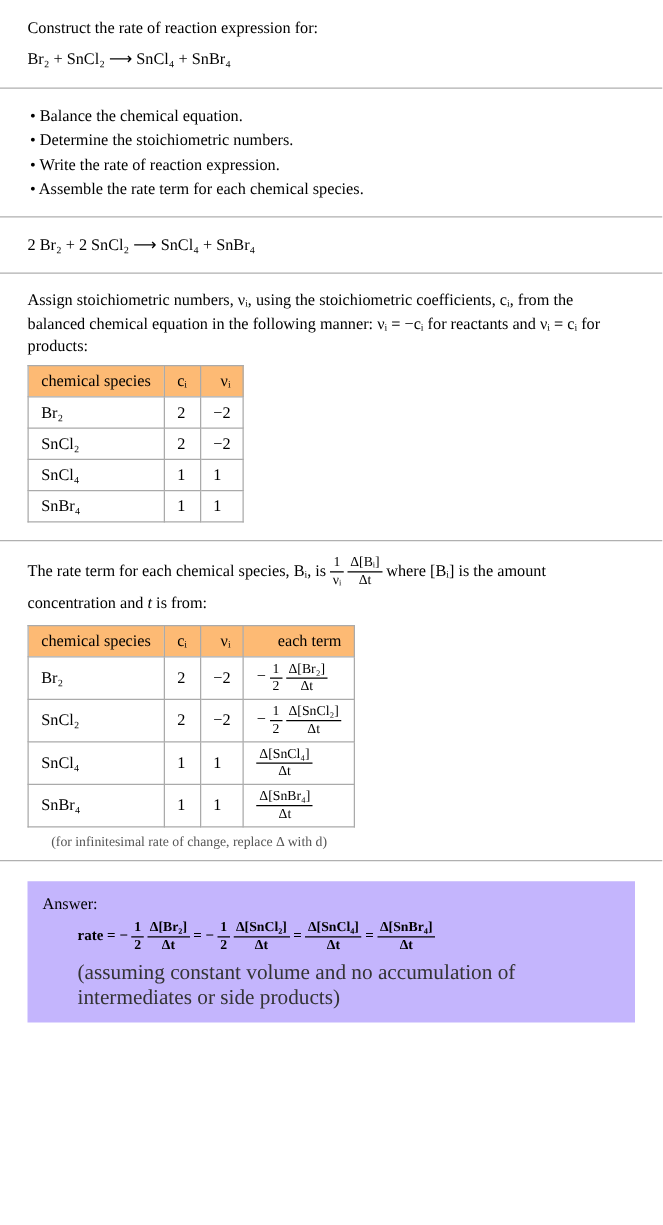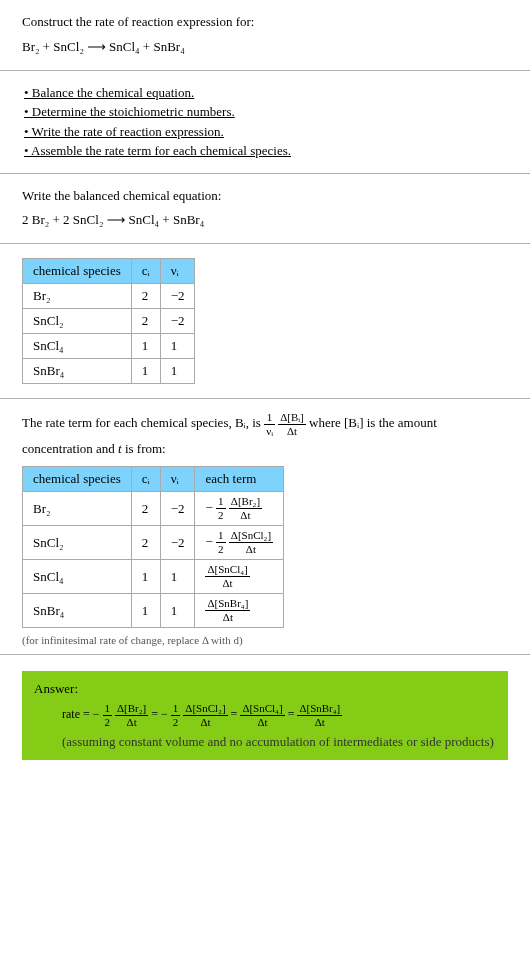--- a/index.html
+++ b/index.html
@@ -1,32 +1,32 @@
 <!DOCTYPE html>
 <html><head>
 <meta charset="utf-8">
 <style>
 * { margin: 0; padding: 0; box-sizing: border-box; }
 body { font-family: Georgia, 'Times New Roman', serif; font-size: 13px; color: #000; background: #fff; width: 530px; }
 .section { padding: 8px 22px; }
 .hr { border: none; border-top: 1px solid #b0b0b0; margin: 0; }
 .eq-line { margin: 4px 0; line-height: 1.6; }
 .bullet-list { margin: 4px 0; }
-.bullet-item { padding-left: 2px; line-height: 1.5; text-decoration: underline; }
+.bullet-item { padding-left: 2px; line-height: 1.5; }
 table.data { border-collapse: collapse; margin: 6px 0; }
 table.data td, table.data th { border: 1px solid #aaa; padding: 4px 10px; text-align: left; font-weight: normal; font-size: 13px; }
-table.data th { background: #7dd3fc; }
+table.data th { background: #fdba74; text-align: right; }
 .frac { display: inline-block; vertical-align: middle; text-align: center; font-size: 11px; line-height: 1; }
 .frac .num { display: block; border-bottom: 1px solid #000; padding: 0 2px 1px; }
 .frac .den { display: block; padding: 1px 2px 0; }
-.small-note { font-size: 11px; color: #555; margin-top: 4px; }
-.answer-box { background: #84cc16; padding: 10px 12px; margin: 8px 0 0 0; }
+.small-note { font-size: 11px; color: #555; margin-top: 4px; margin-left: 19px; }
+.answer-box { background: #c4b5fd; padding: 10px 12px; margin: 8px 0 0 0; }
 .answer-label { font-size: 13px; margin-bottom: 6px; }
-.answer-content { padding-left: 28px; font-size: 12px; line-height: 1.8; }
-.answer-note { font-size: 13px; color: #333; padding-left: 28px; margin-top: 6px; }
+.answer-content { padding-left: 28px; font-size: 12px; line-height: 1.8; font-weight: bold; }
+.answer-note { font-size: 17px; color: #333; padding-left: 28px; margin-top: 6px; }
 .inline-math { white-space: nowrap; }
 .italic { font-style: italic; }
 </style>
 </head>
 <body>
 
 <div class="section">
   <div class="eq-line">Construct the rate of reaction expression for:</div>
   <div class="eq-line">Br₂ + SnCl₂  ⟶  SnCl₄ + SnBr₄</div>
 </div>
@@ -36,26 +36,26 @@
   <div class="bullet-list">
     <div class="bullet-item">• Balance the chemical equation.</div>
     <div class="bullet-item">• Determine the stoichiometric numbers.</div>
     <div class="bullet-item">• Write the rate of reaction expression.</div>
     <div class="bullet-item">• Assemble the rate term for each chemical species.</div>
   </div>
 </div>
 <hr class="hr">
 
 <div class="section">
-  <div class="eq-line">Write the balanced chemical equation:</div>
   <div class="eq-line">2 Br₂ + 2 SnCl₂  ⟶  SnCl₄ + SnBr₄</div>
 </div>
 <hr class="hr">
 
 <div class="section">
+  <div class="eq-line" style="line-height:1.4">Assign stoichiometric numbers, νᵢ, using the stoichiometric coefficients, cᵢ, from the balanced chemical equation in the following manner: νᵢ = −cᵢ for reactants and νᵢ = cᵢ for products:</div>
   <table class="data">
     <tbody>
         <tr>
       <th>chemical species</th>
       <th>cᵢ</th>
       <th>νᵢ</th>
     </tr>
     <tr>
           <td>Br₂</td>
           <td>2</td>

